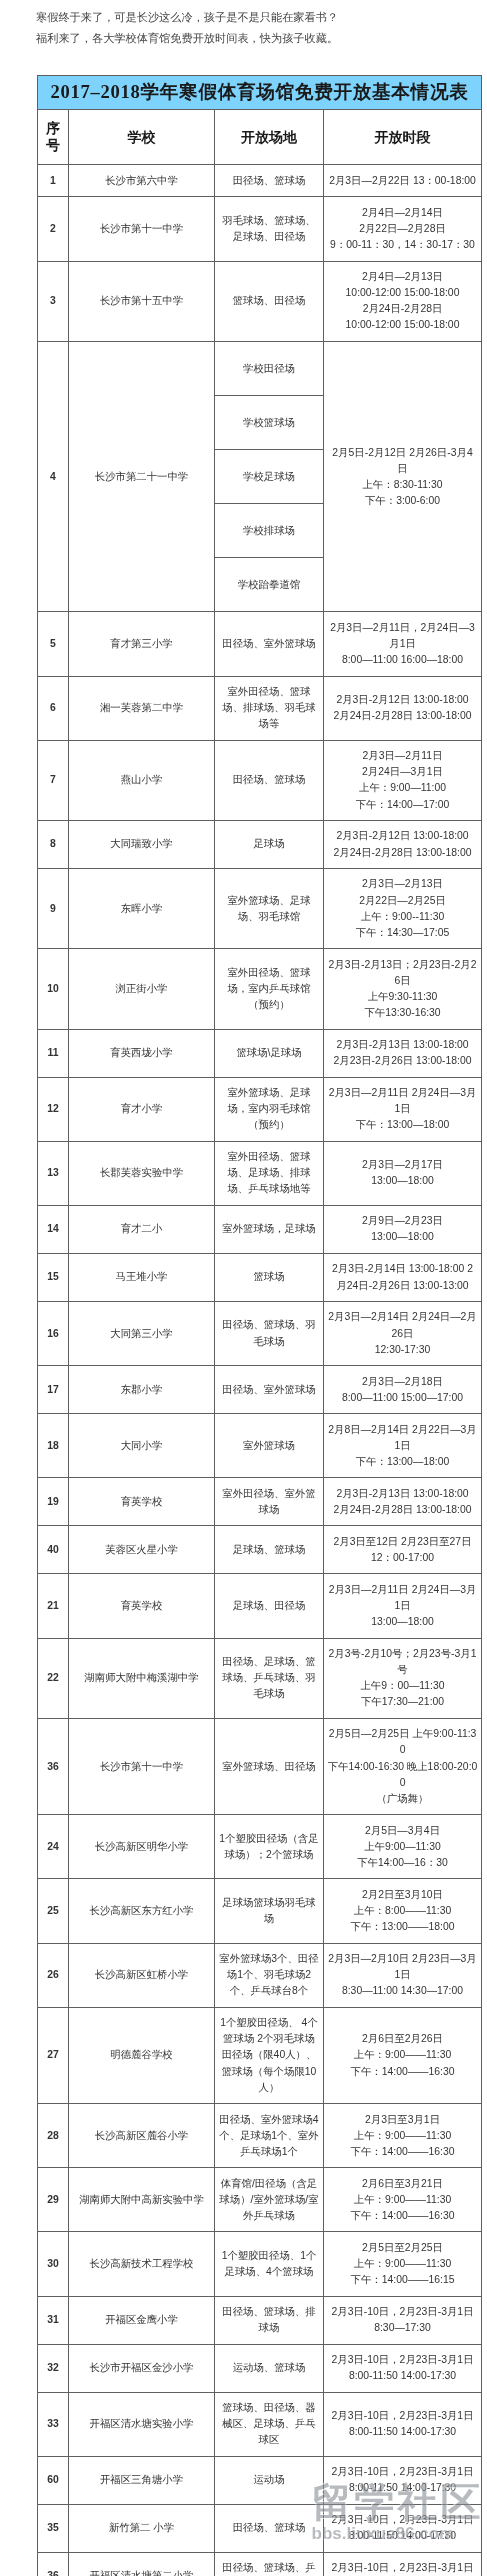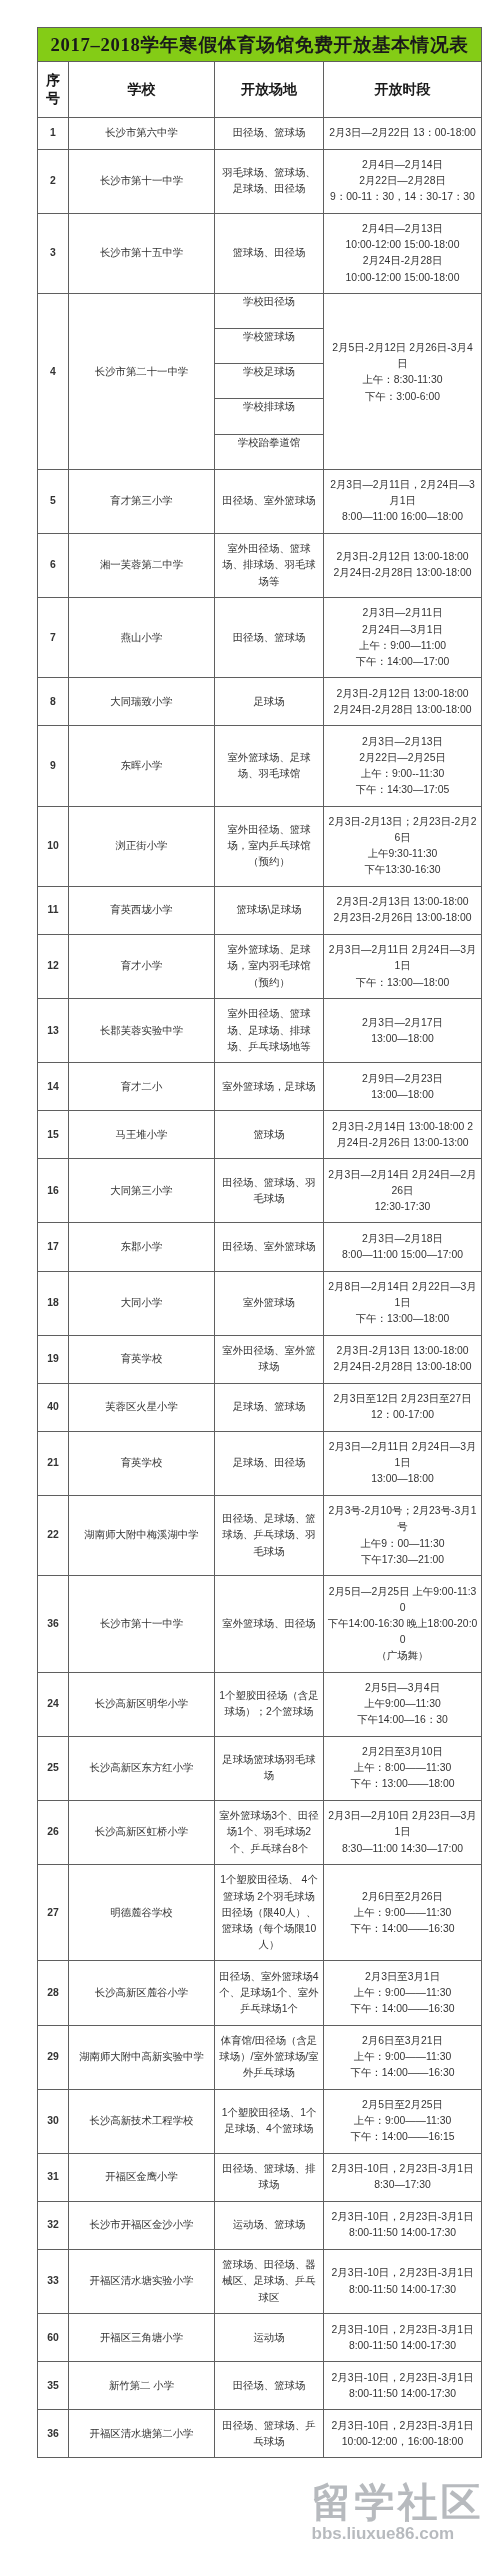--- a/index.html
+++ b/index.html
@@ -44,21 +44,21 @@
     font-size:10.4px;
     text-align:center;
     vertical-align:middle;
     padding:7.4px 3.7px;
     line-height:1.55;
     white-space:pre-line;
     color:#333333;
     word-break:break-all;
   }
   .open-table td.no{font-weight:bold;}
-  tr.subrow td{padding-top:0;padding-bottom:18px;}
+  tr.subrow td{padding-top:19px;padding-bottom:18px;}
   col.c-no{width:31px;}
   col.c-school{width:146px;}
   col.c-venue{width:109px;}
   col.c-time{width:158px;}
   .watermark{
     position:absolute;
     top:2480px;
     right:4.5px;
     opacity:0.58;
     pointer-events:none;
@@ -75,32 +75,34 @@
     font-size:17px;
     font-weight:bold;
     color:rgba(110,118,126,0.85);
     text-shadow:0.7px 0.7px 0 #ffffff;
   }
 </style>
 </head>
 <body>
 
 <div class="intro">
+  <p>寒假终于来了，可是长沙这么冷，孩子是不是只能在家看书？</p>
+  <p>福利来了，各大学校体育馆免费开放时间表，快为孩子收藏。</p>
 </div>
 
 <table class="open-table">
   <colgroup>
     <col class="c-no">
       <col class="c-school">
       <col class="c-venue">
       <col class="c-time">
   </colgroup>
   <thead>
     <tr>
-      <th class="title-cell" colspan="4" style="background: #84cc16;">2017–2018学年寒假体育场馆免费开放基本情况表</th>
+      <th class="title-cell" colspan="4" style="background: #7dd3fc;">2017–2018学年寒假体育场馆免费开放基本情况表</th>
     </tr>
     <tr class="head-row">
       <th>序号</th>
       <th>学校</th>
       <th>开放场地</th>
       <th>开放时段</th>
     </tr>
   </thead>
   <tbody>
       <tr>

